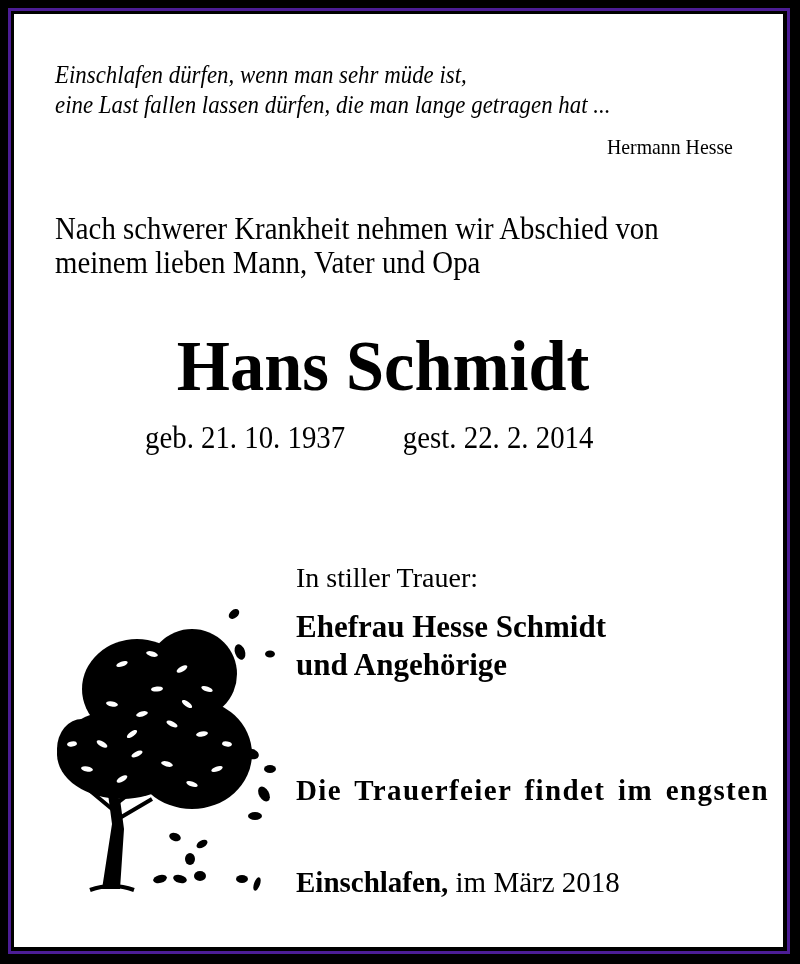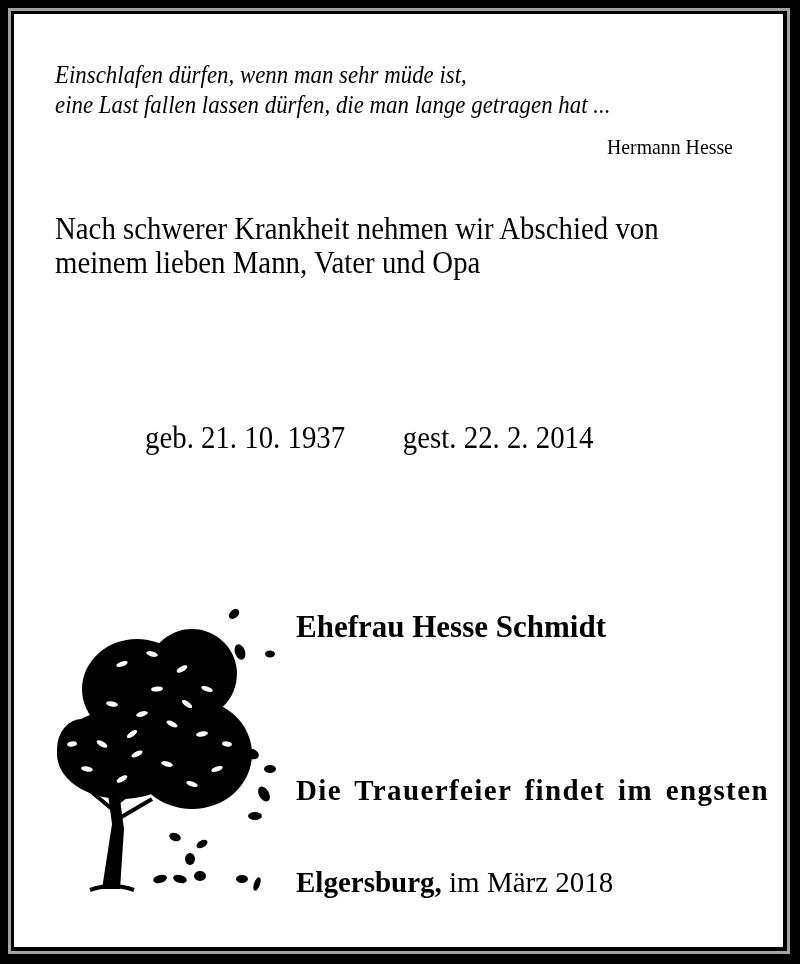--- a/index.html
+++ b/index.html
@@ -7,21 +7,21 @@
       width: 800px; height: 964px;
       background: #000;
       position: relative;
       overflow: hidden;
       font-family: "Liberation Serif", "DejaVu Serif", serif;
       color: #000;
     }
     .outer {
       position: absolute;
       left: 8px; top: 8px; right: 10px; bottom: 10px;
-      background: #a3a3a3;
+      background: #4c1d95;
     }
     .inner {
       position: absolute;
       left: 3px; top: 3px; right: 3px; bottom: 3px;
       border: 3px solid #000;
       border-right-width: 4px; border-bottom-width: 4px;
       background: #fff;
     }
     .abs { position: absolute; white-space: nowrap; }
     .quote {
@@ -97,20 +97,23 @@
       <div>eine Last fallen lassen dürfen, die man lange getragen hat ...</div>
     </div>
 
     <div class="abs author">Hermann Hesse</div>
 
     <div class="abs intro">
       <div>Nach schwerer Krankheit nehmen wir Abschied von</div>
       <div>meinem lieben Mann, Vater und Opa</div>
     </div>
 
+    <div class="abs name">
+      <span>Hans Schmidt</span>
+    </div>
 
     <div class="abs dates">
       <span>geb. 21. 10. 1937</span><span class="gap"></span><span>gest. 22. 2. 2014</span>
     </div>
 
     <div class="abs tree">
       <svg width="250" height="310" viewBox="0 0 250 310">
 
         <path d="M60 295 L70 230 L66 200 L78 205 L82 235 L78 295 Z" fill="#000"></path>
         <path d="M70 215 L40 190 M74 210 L100 190 M76 225 L110 205" stroke="#000" stroke-width="4" fill="none"></path>
@@ -159,28 +162,30 @@
           <ellipse cx="148" cy="265" rx="5" ry="6"></ellipse>
           <ellipse cx="118" cy="285" rx="7" ry="4" transform="rotate(-15 118 285)"></ellipse>
           <ellipse cx="138" cy="285" rx="7" ry="4" transform="rotate(15 138 285)"></ellipse>
           <ellipse cx="158" cy="282" rx="6" ry="5"></ellipse>
           <ellipse cx="200" cy="285" rx="6" ry="4"></ellipse>
           <ellipse cx="215" cy="290" rx="3" ry="7" transform="rotate(20 215 290)"></ellipse>
         </g>
       </svg>
     </div>
 
+    <div class="abs mourn-label">In stiller Trauer:</div>
 
     <div class="abs mourners">
       <div>Ehefrau Hesse Schmidt</div>
+      <div>und Angehörige</div>
     </div>
 
     <div class="abs ceremony">
       <div class="l1">Die Trauerfeier findet im engsten</div>
     </div>
 
     <div class="abs place">
-      <b>Elgersburg,</b>
+      <b>Einschlafen,</b>
       <span>im März 2018</span>
     </div>
 
   </div>
 </div>
 
 </body></html>

